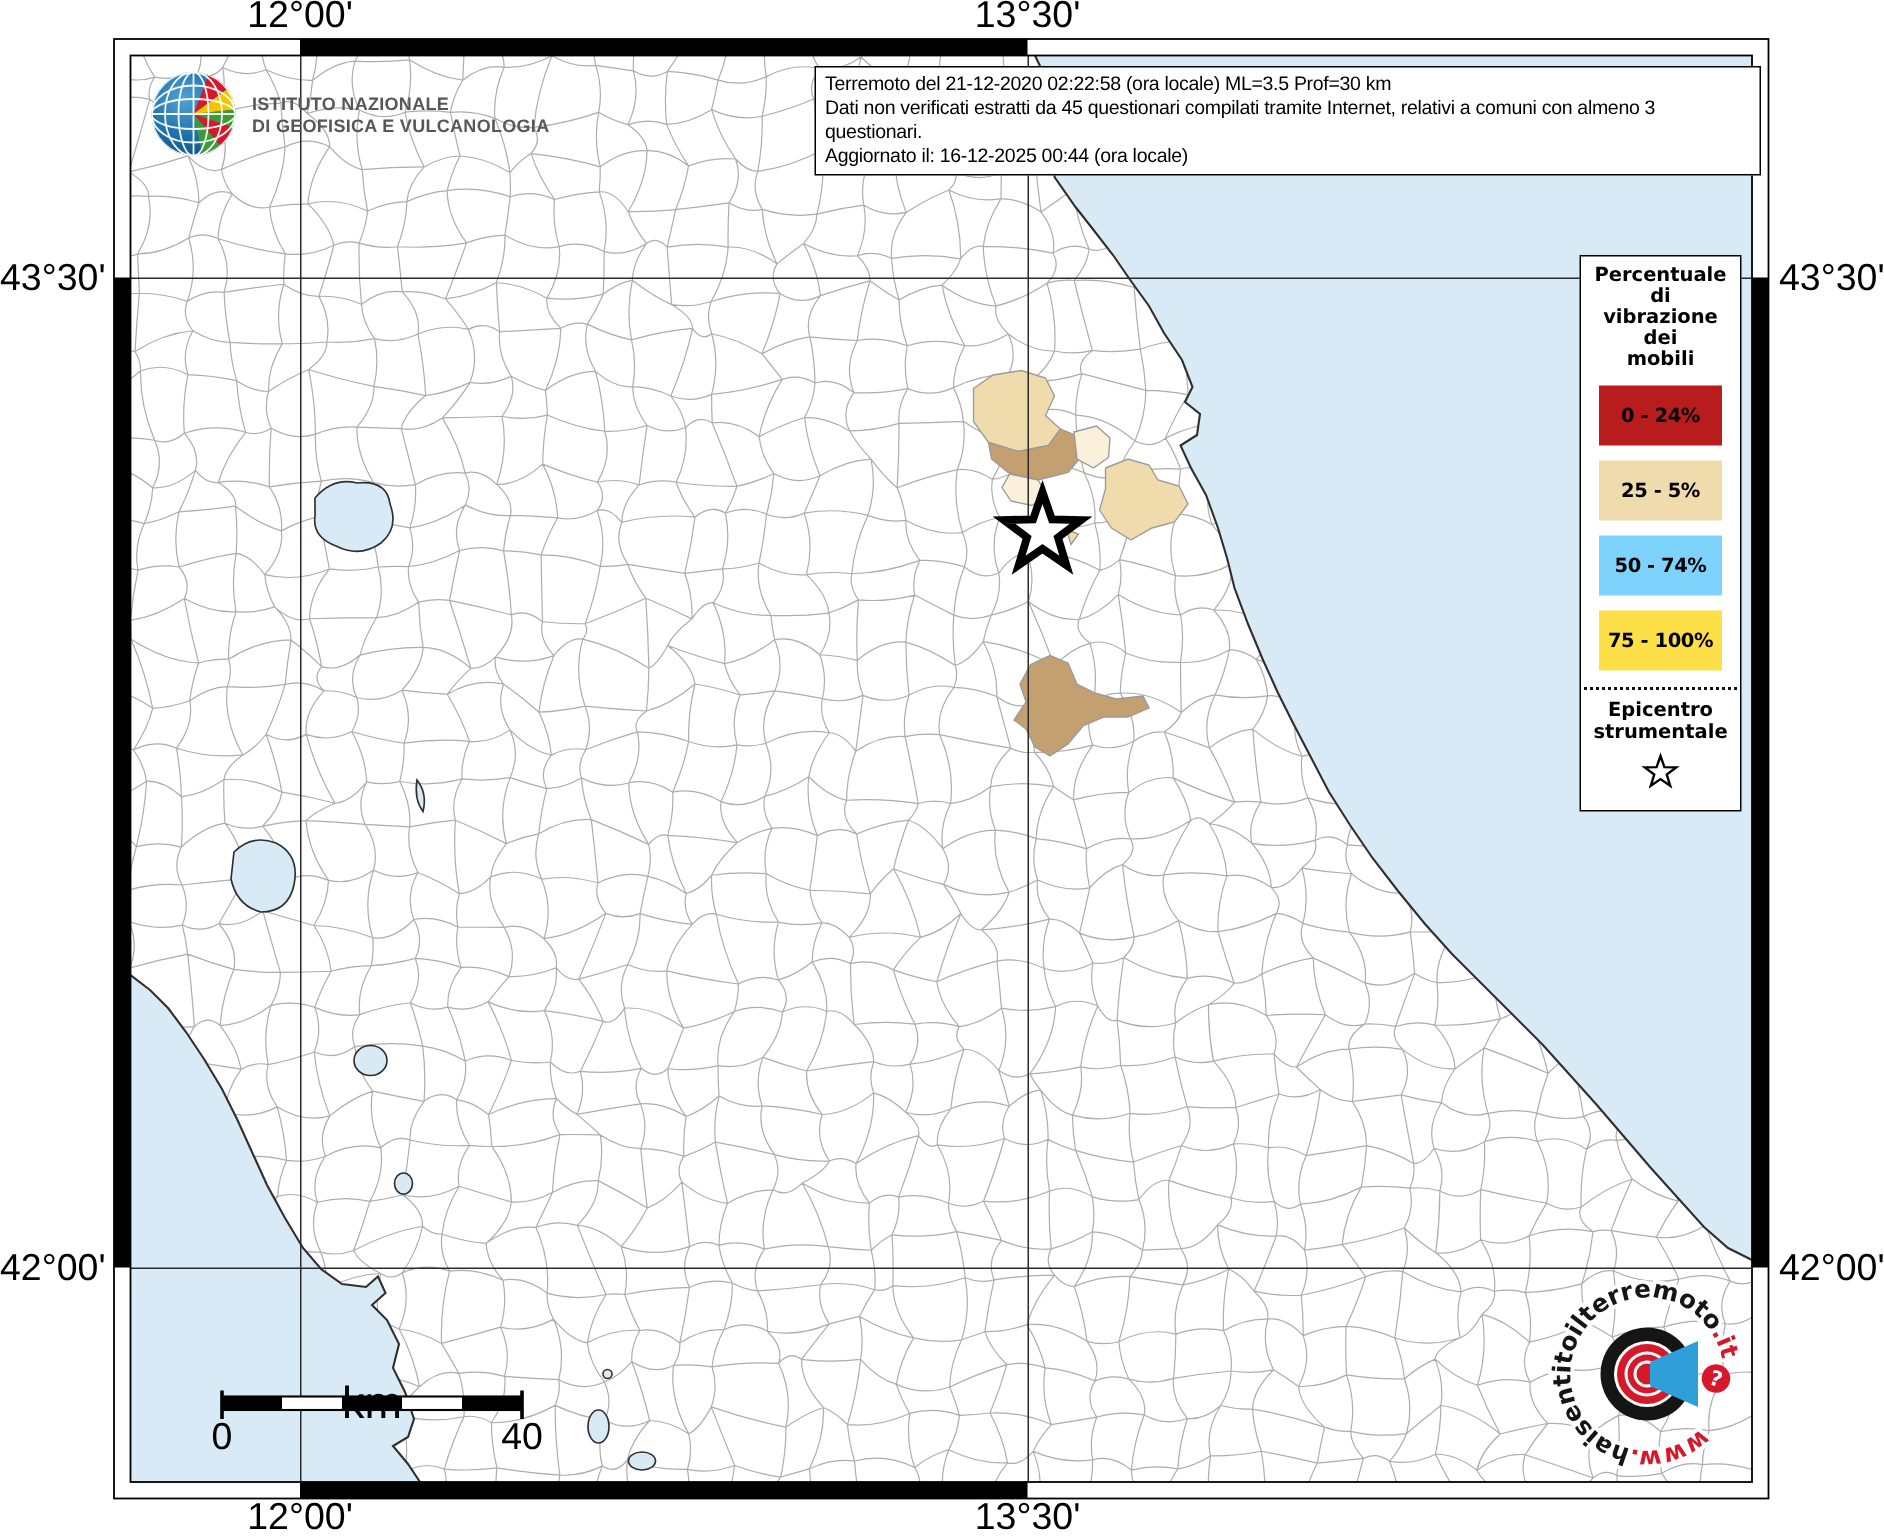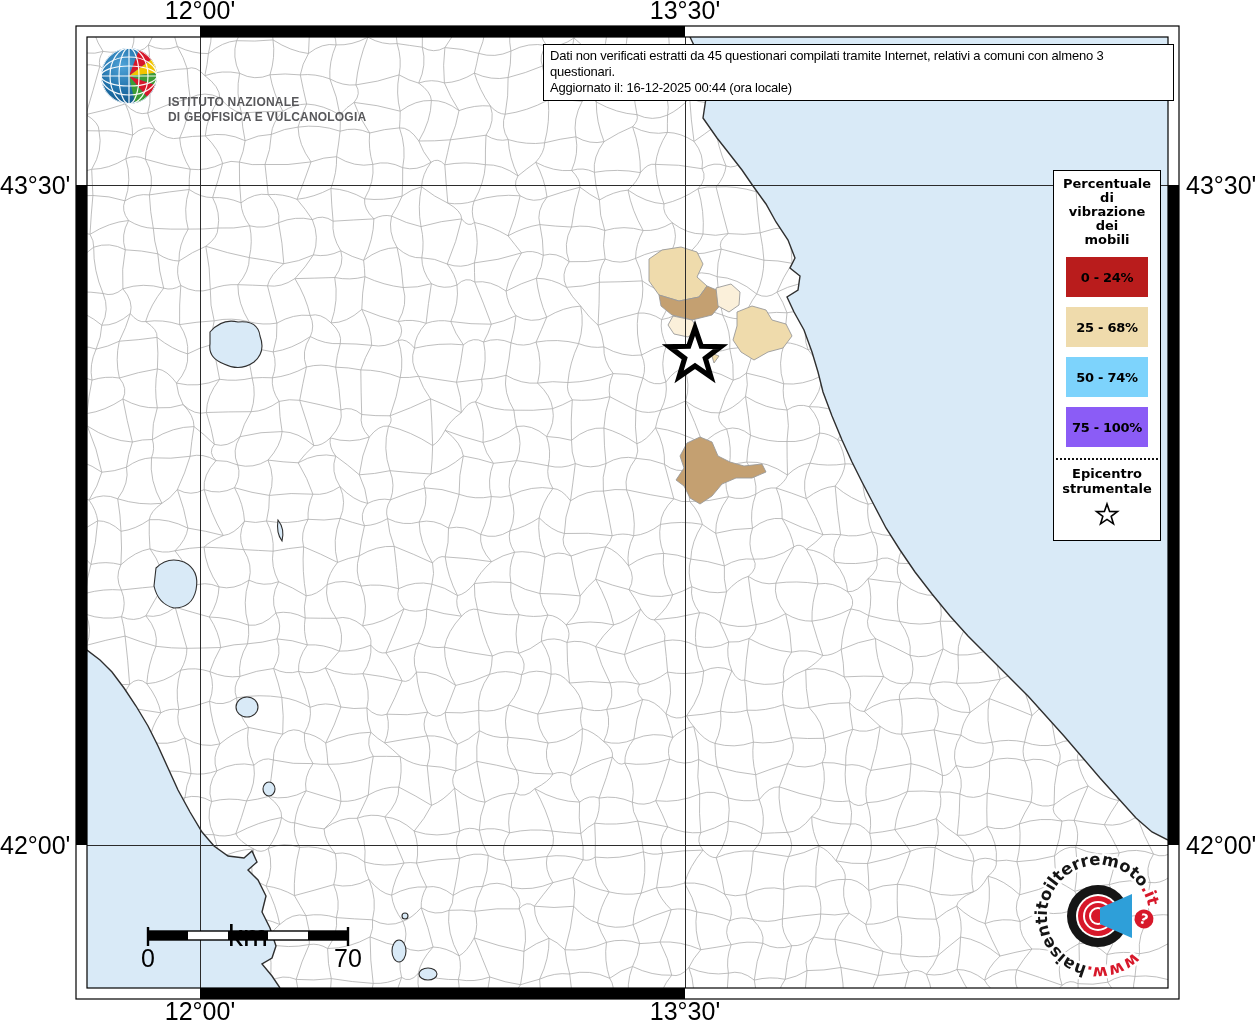--- a/index.html
+++ b/index.html
@@ -20,21 +20,21 @@
   .lat-right-0{left:1186px;top:172px;}
   .lat-right-1{left:1186px;top:832px;}
 
   
   .info-box{left:543px;top:44px;width:617px;background:#fff;border:1.6px solid #000;
             padding:3px 6px 4px 6px;font-size:13px;line-height:16px;letter-spacing:-0.2px;}
 
   
   .ingv{left:99px;top:45px;width:230px;height:66px;}
   .ingv-text{position:absolute;left:69px;top:17px;font-weight:bold;font-size:12px;
-             line-height:15px;letter-spacing:0.2px;white-space:nowrap;margin-top:33px;}
+             line-height:15px;letter-spacing:0.2px;white-space:nowrap;}
 
   
   .legend{left:1053px;top:170px;width:108px;background:#fff;border:1.6px solid #000;
           box-sizing:border-box;padding:6px 0 8px 0;text-align:center;
           font-family:"DejaVu Sans","Liberation Sans",sans-serif;}
   .legend .t-line{font-weight:bold;font-size:13px;line-height:14px;}
   .swatch{width:82px;height:40px;margin:10px auto 0 auto;display:flex;align-items:center;
           justify-content:center;font-weight:bold;font-size:13px;letter-spacing:-0.3px;}
   .legend hr{border:none;border-top:2px dotted #111;margin:11px 2px 6px 2px;}
   .epi-line{font-weight:bold;font-size:13px;line-height:15px;}
@@ -133,20 +133,21 @@
   <div class="coord cx lon-top-0">12°00'</div>
   <div class="coord cx lon-top-1">13°30'</div>
   <div class="coord cx lon-bot-0">12°00'</div>
   <div class="coord cx lon-bot-1">13°30'</div>
   <div class="coord lat-left-0">43°30'</div>
   <div class="coord lat-left-1">42°00'</div>
   <div class="coord lat-right-0">43°30'</div>
   <div class="coord lat-right-1">42°00'</div>
 
   <div class="overlay info-box">
+    <div>Terremoto del 21-12-2020 02:22:58 (ora locale) ML=3.5 Prof=30 km</div>
     <div>Dati non verificati estratti da 45 questionari compilati tramite Internet, relativi a comuni con almeno 3 questionari.</div>
     <div>Aggiornato il: 16-12-2025 00:44 (ora locale)</div>
   </div>
 
   <div class="overlay ingv">
     <svg width="66" height="66" viewBox="0 0 66 66">
       <circle cx="30" cy="31" r="28" fill="url(#globeG)"></circle>
       <g clip-path="url(#globeClip)">
         <path d="M30,31 L40,5 A28,28 0 0,1 53,14 Z" fill="#D7182A"></path>
         <path d="M30,31 L53,14 A28,28 0 0,1 58,28 Z" fill="#F2C500"></path>
@@ -170,36 +171,36 @@
     </div>
   </div>
 
   <div class="overlay legend">
     <div class="t-line">Percentuale</div>
     <div class="t-line">di</div>
     <div class="t-line">vibrazione</div>
     <div class="t-line">dei</div>
     <div class="t-line">mobili</div>
     <div class="swatch" style="background: #b91c1c;">0 - 24%</div>
-    <div class="swatch" style="background: rgb(239, 219, 172);">25 - 68%</div>
+    <div class="swatch" style="background: rgb(239, 219, 172);">25 - 5%</div>
     <div class="swatch" style="background: #7dd3fc;">50 - 74%</div>
-    <div class="swatch" style="background: #8b5cf6;">75 - 100%</div>
+    <div class="swatch" style="background: #fde047;">75 - 100%</div>
     <hr>
     <div class="epi-line">Epicentro</div>
     <div class="epi-line">strumentale</div>
     <div class="star-holder">
       <svg width="28" height="28" viewBox="0 0 28 28">
         <path d="M14,4 L16.59,11.44 L24.46,11.6 L18.18,16.36 L20.47,23.9 L14,19.4 L7.53,23.9 L9.82,16.36 L3.54,11.6 L11.41,11.44 Z" fill="#fff" stroke="#000" stroke-width="1.6"></path>
       </svg>
     </div>
   </div>
 
   <div class="overlay km-label">km</div>
   <div class="overlay s0">0</div>
-  <div class="overlay s50">70</div>
+  <div class="overlay s50">40</div>
 
   <div class="overlay wm">
     <svg width="140" height="140" viewBox="-4 -4 140 140">
       <g>
         <circle cx="66" cy="66" r="31" fill="#151515"></circle>
         <circle cx="66" cy="66" r="22" fill="#ffffff"></circle>
         <circle cx="66" cy="66" r="20" fill="#D7182A"></circle>
         <circle cx="66" cy="66" r="15" fill="#ffffff"></circle>
         <circle cx="66" cy="66" r="13" fill="#D7182A"></circle>
         <circle cx="66" cy="66" r="9" fill="#ffffff"></circle>

